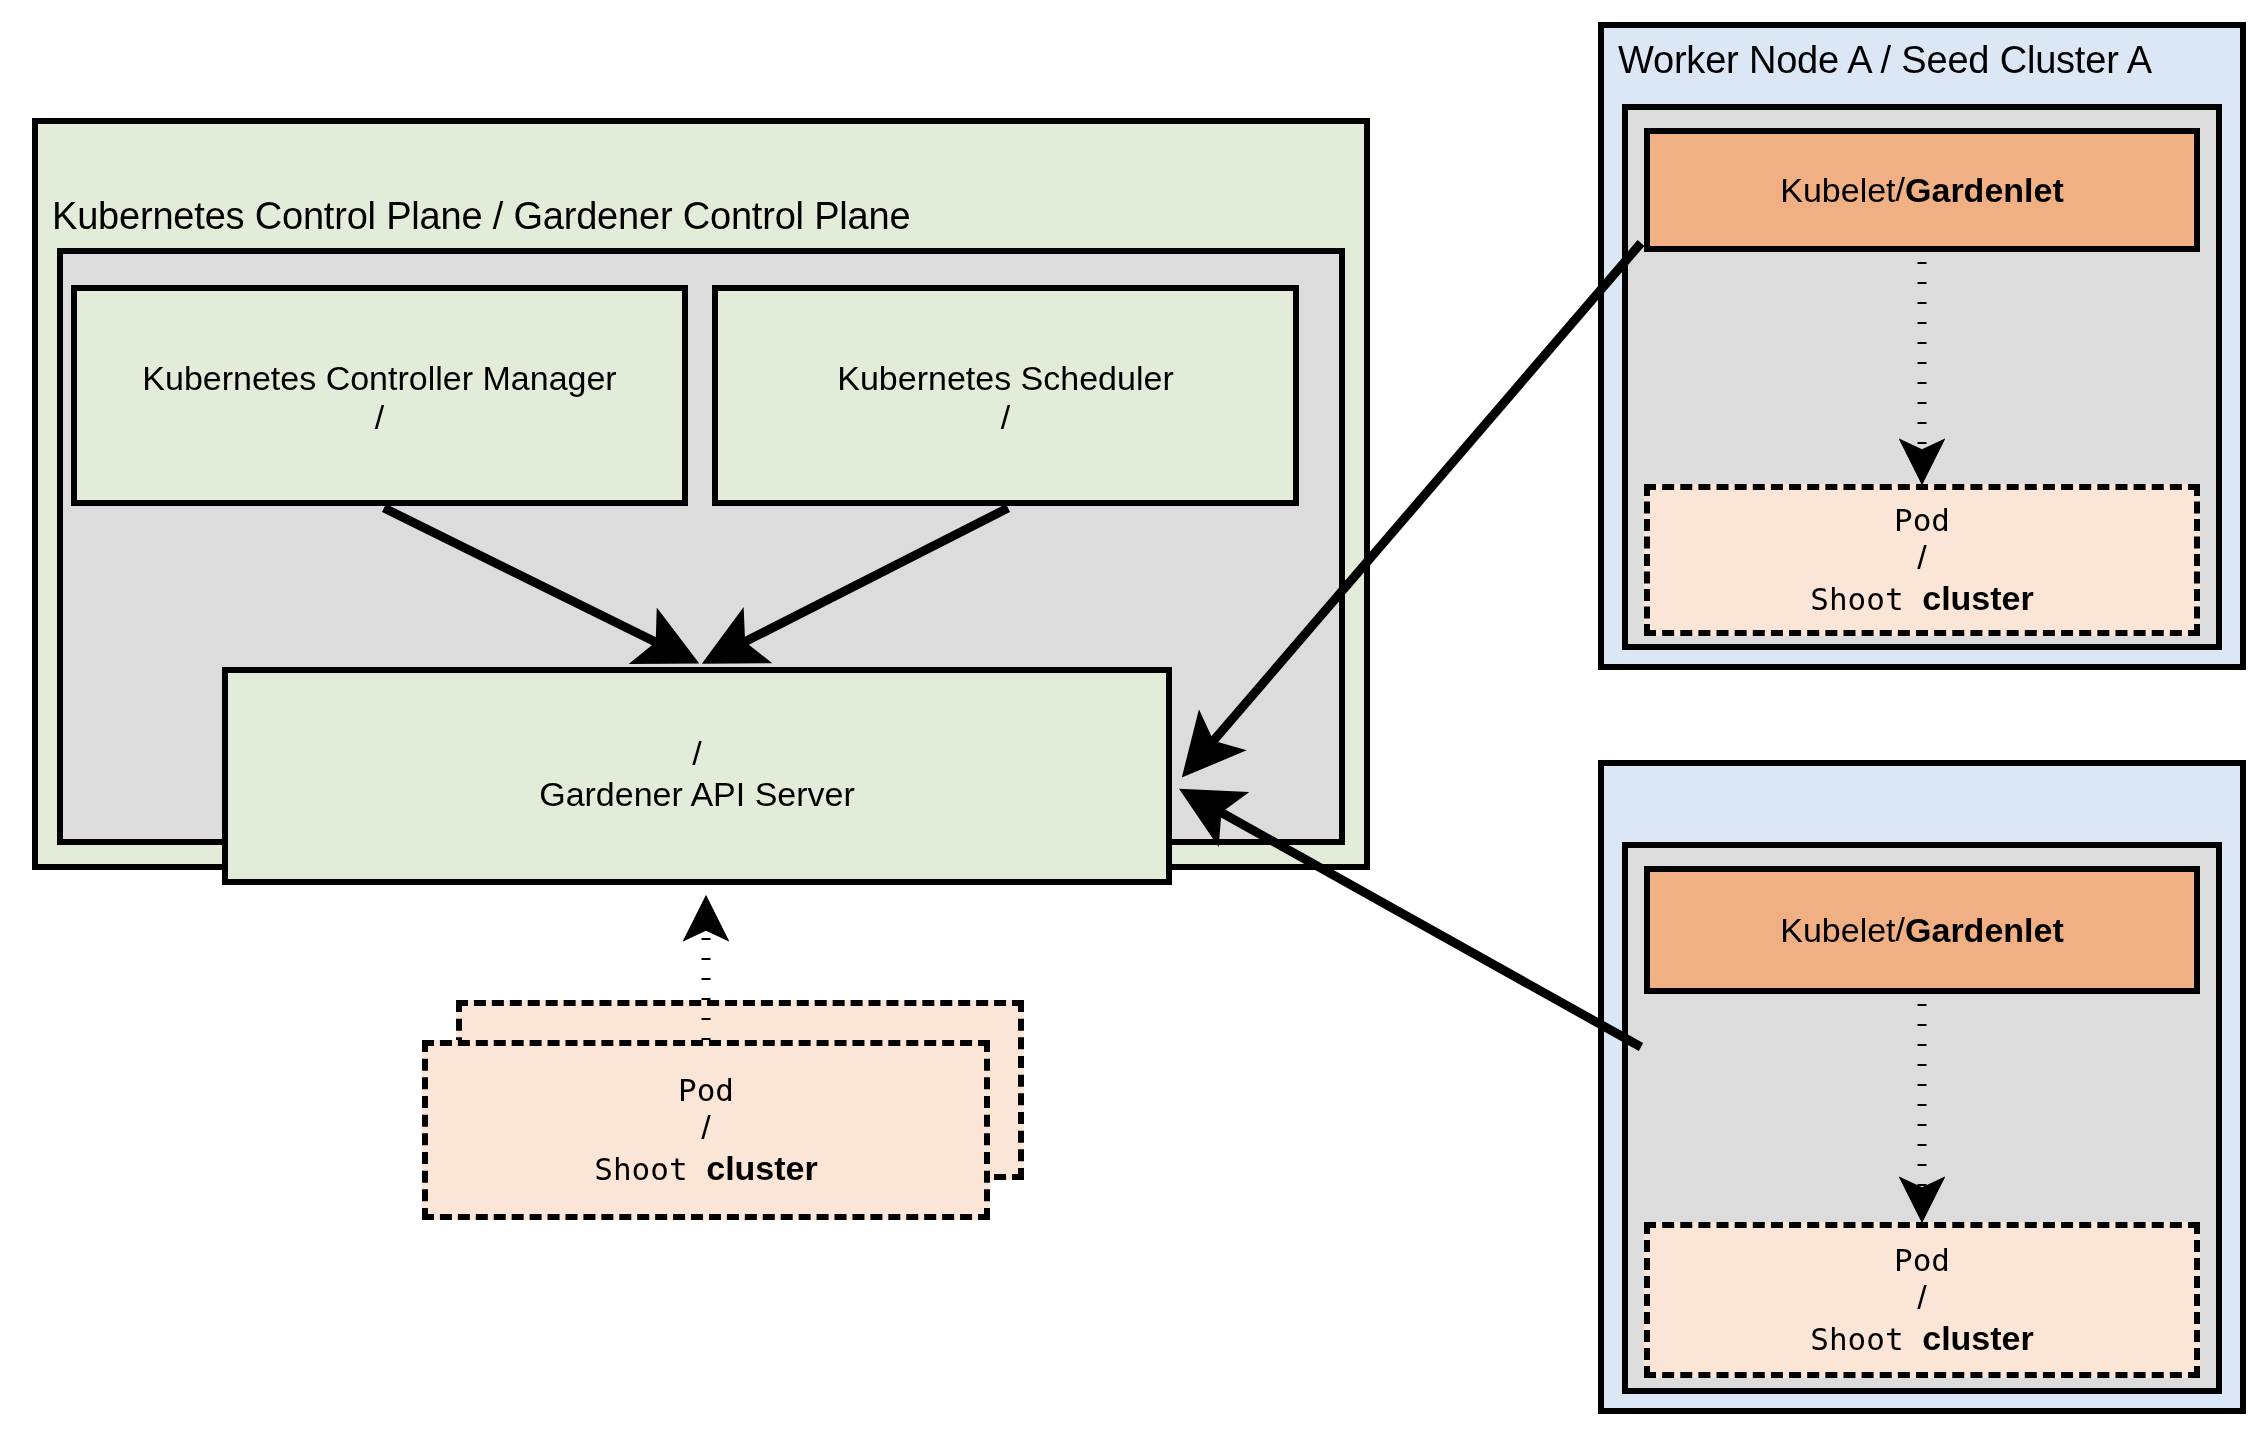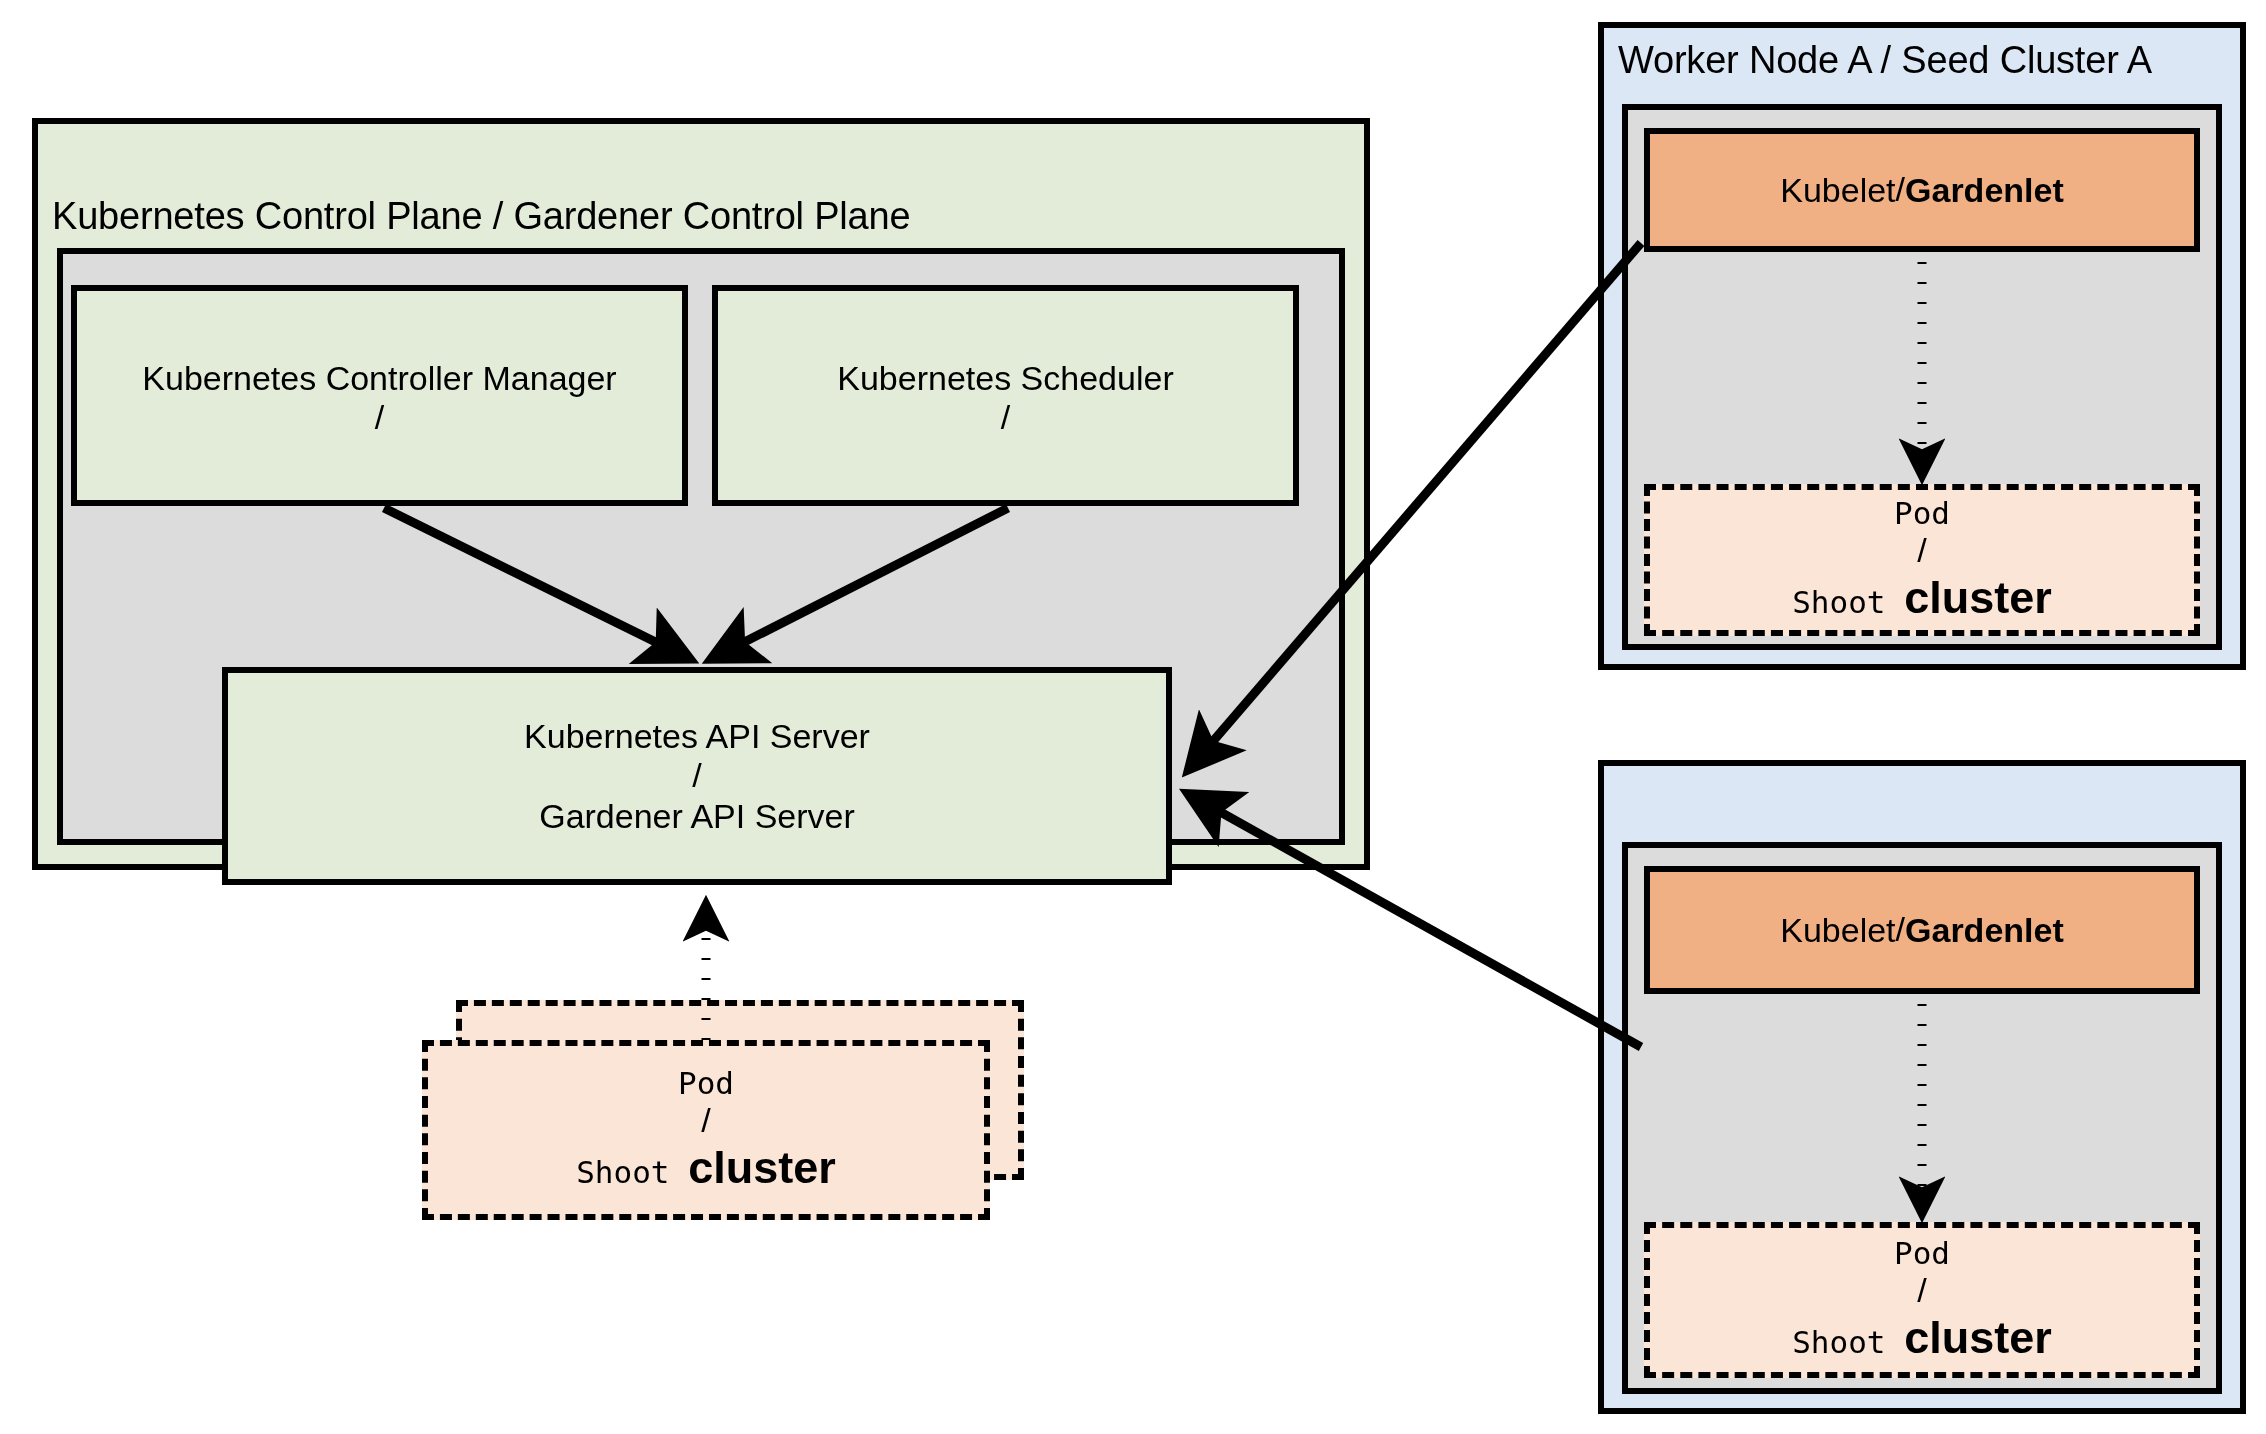--- a/index.html
+++ b/index.html
@@ -83,21 +83,21 @@
     line-height: 1.30;
     white-space: nowrap;
     text-align: center;
   }
   .line.sep { font-size: 34px; line-height: 1.05; }
   .line.bold { font-weight: 700; }
   .mono { font-family: "DejaVu Sans Mono", monospace; font-size: 31px; }
   .mono .bold-sans {
     font-family: "Liberation Sans", sans-serif;
     font-weight: 700;
-    font-size: 45px;
+    font-size: 34px;
   }
 
   svg.overlay {
     position: absolute;
     left: 0; top: 0;
     width: 2266px;
     height: 1434px;
     pointer-events: none;
   }
 </style>
@@ -117,21 +117,20 @@
     <div class="line">Kubernetes Controller Manager</div>
     <div class="line sep">/</div>
   </div>
 
   <div class="abs box-green" style="left:712px; top:285px; width:587px; height:221px;">
     <div class="line">Kubernetes Scheduler</div>
     <div class="line sep">/</div>
   </div>
 
   <div class="abs box-green" style="left:222px; top:667px; width:950px; height:218px;">
-    <div class="line">Kubernetes API Server</div>
     <div class="line sep">/</div>
     <div class="line">Gardener API Server</div>
   </div>
 
   <div class="abs box-pod-ghost" style="left:456px; top:1000px; width:568px; height:180px;">
   </div>
   <div class="abs box-pod" style="left:422px; top:1040px; width:568px; height:180px;">
     <div class="line mono">Pod</div>
     <div class="line sep">/</div>
     <div class="line mono">

